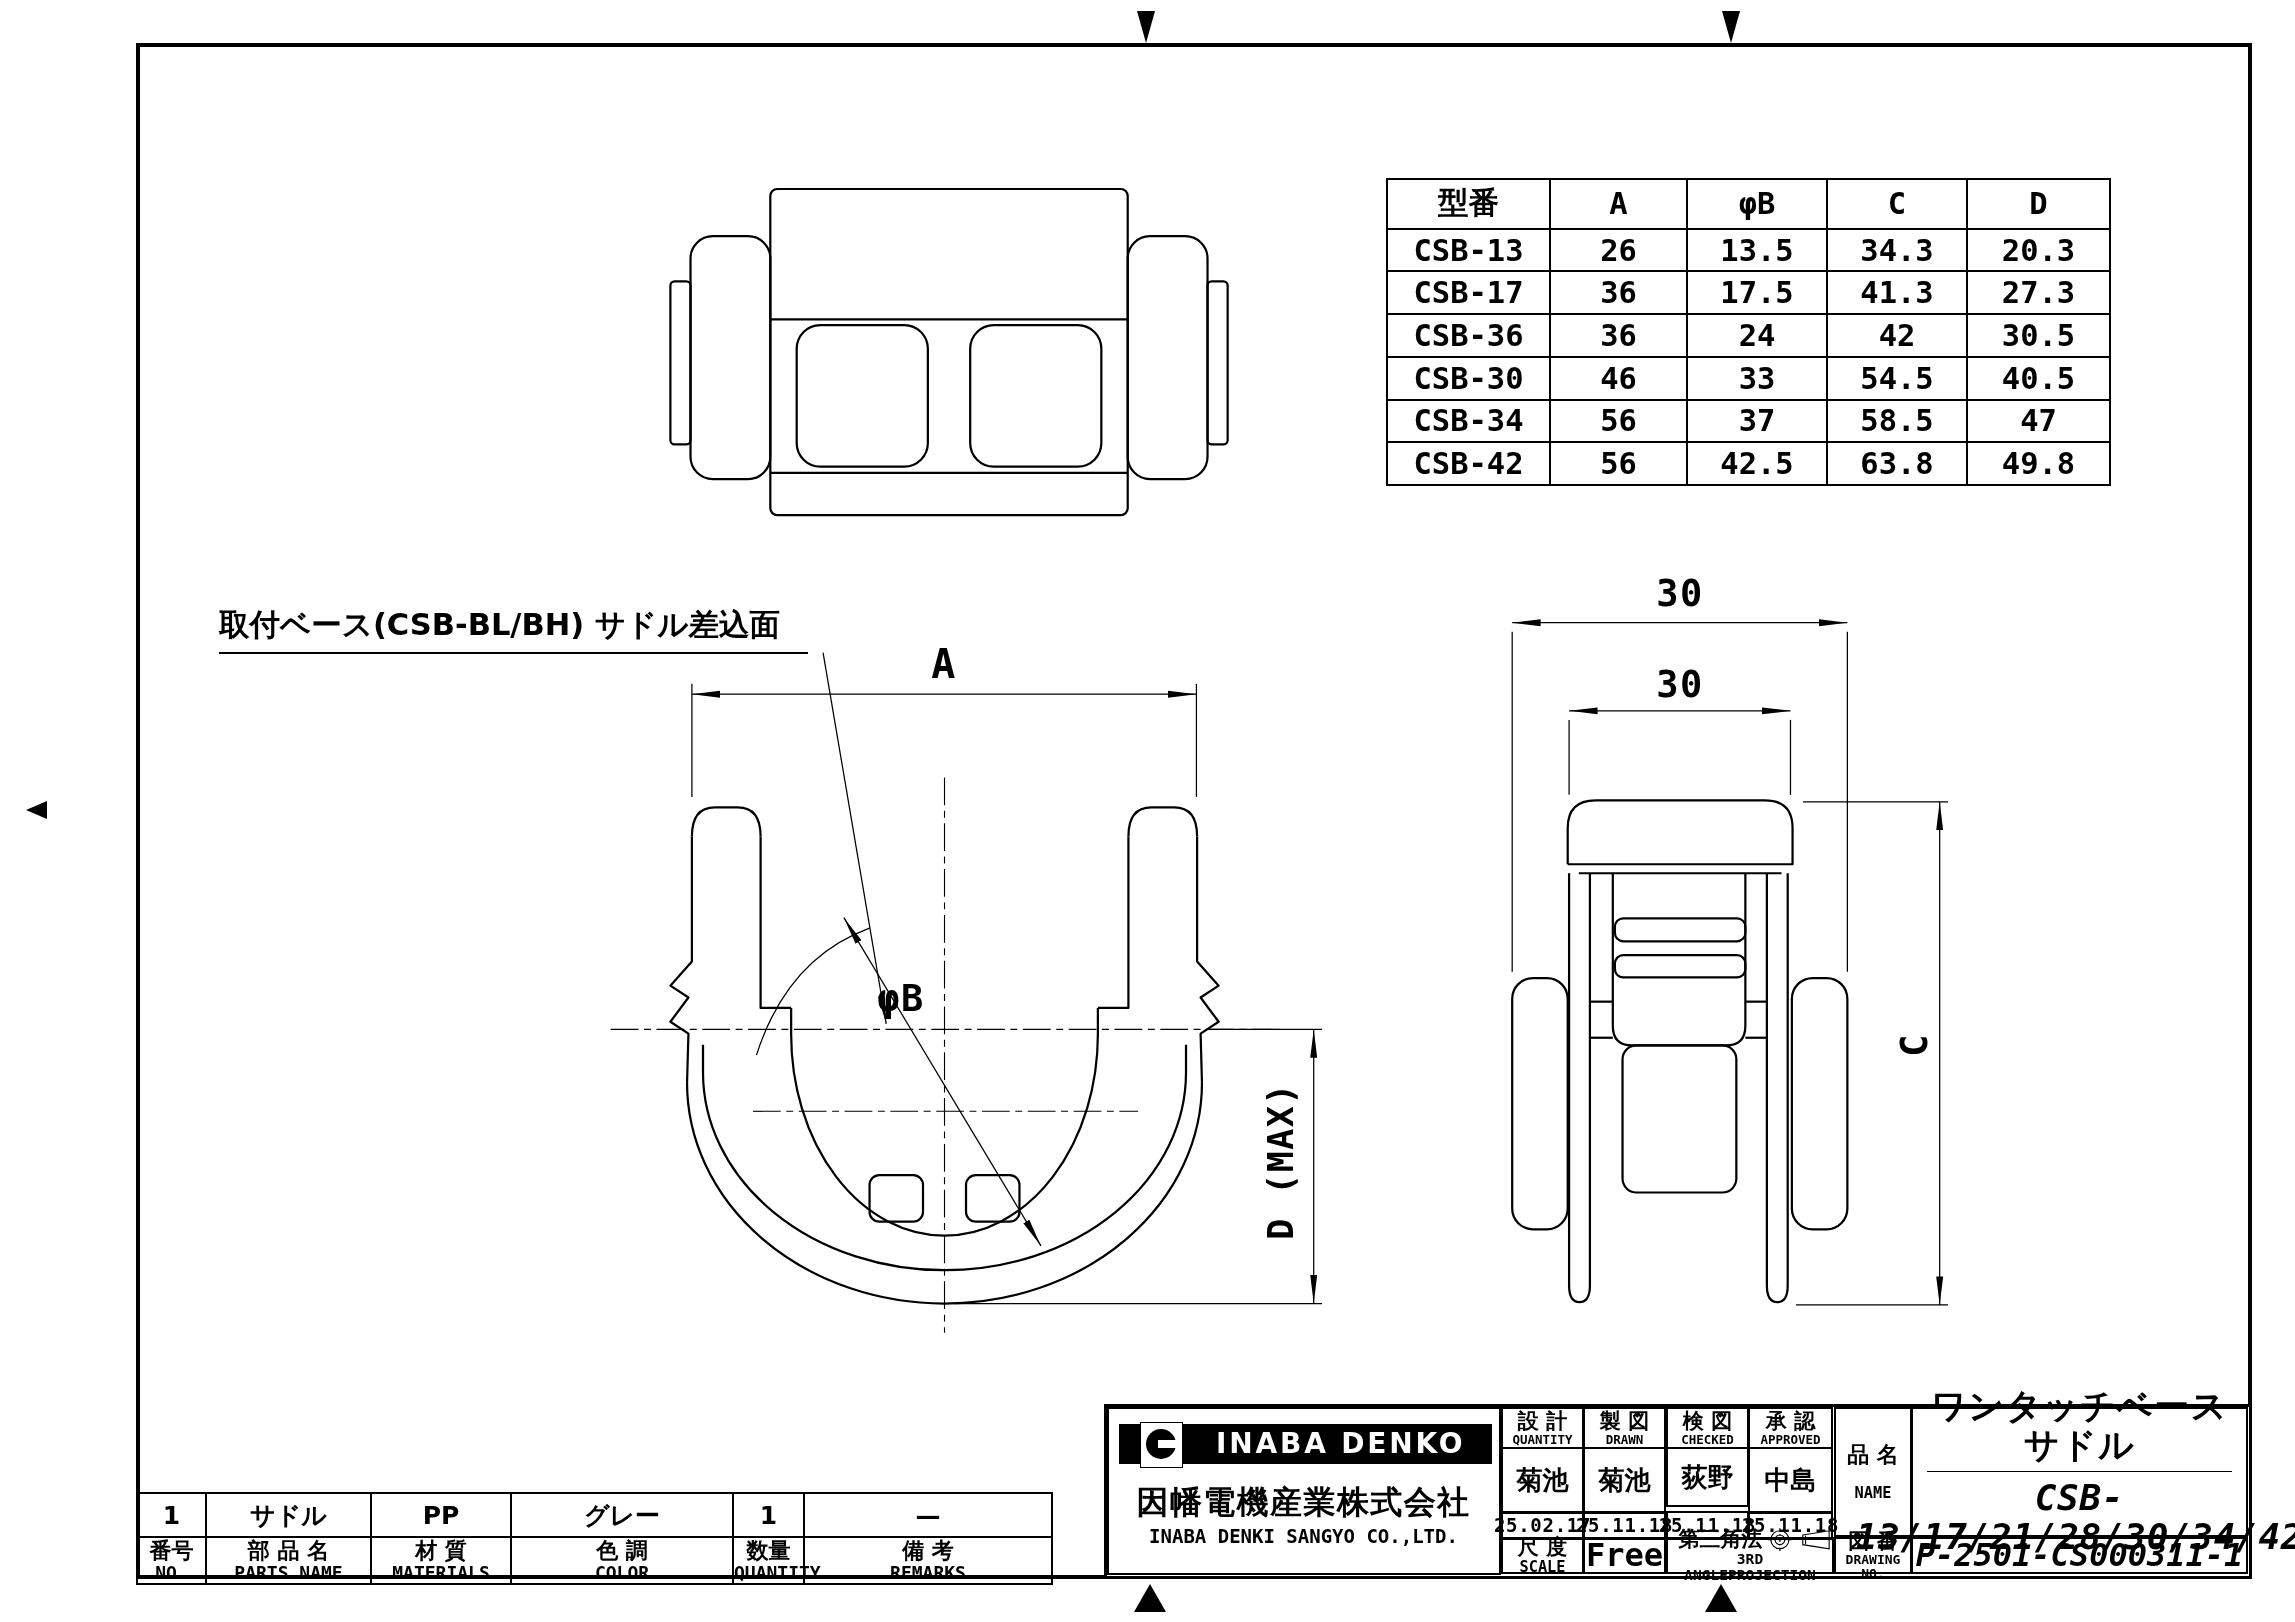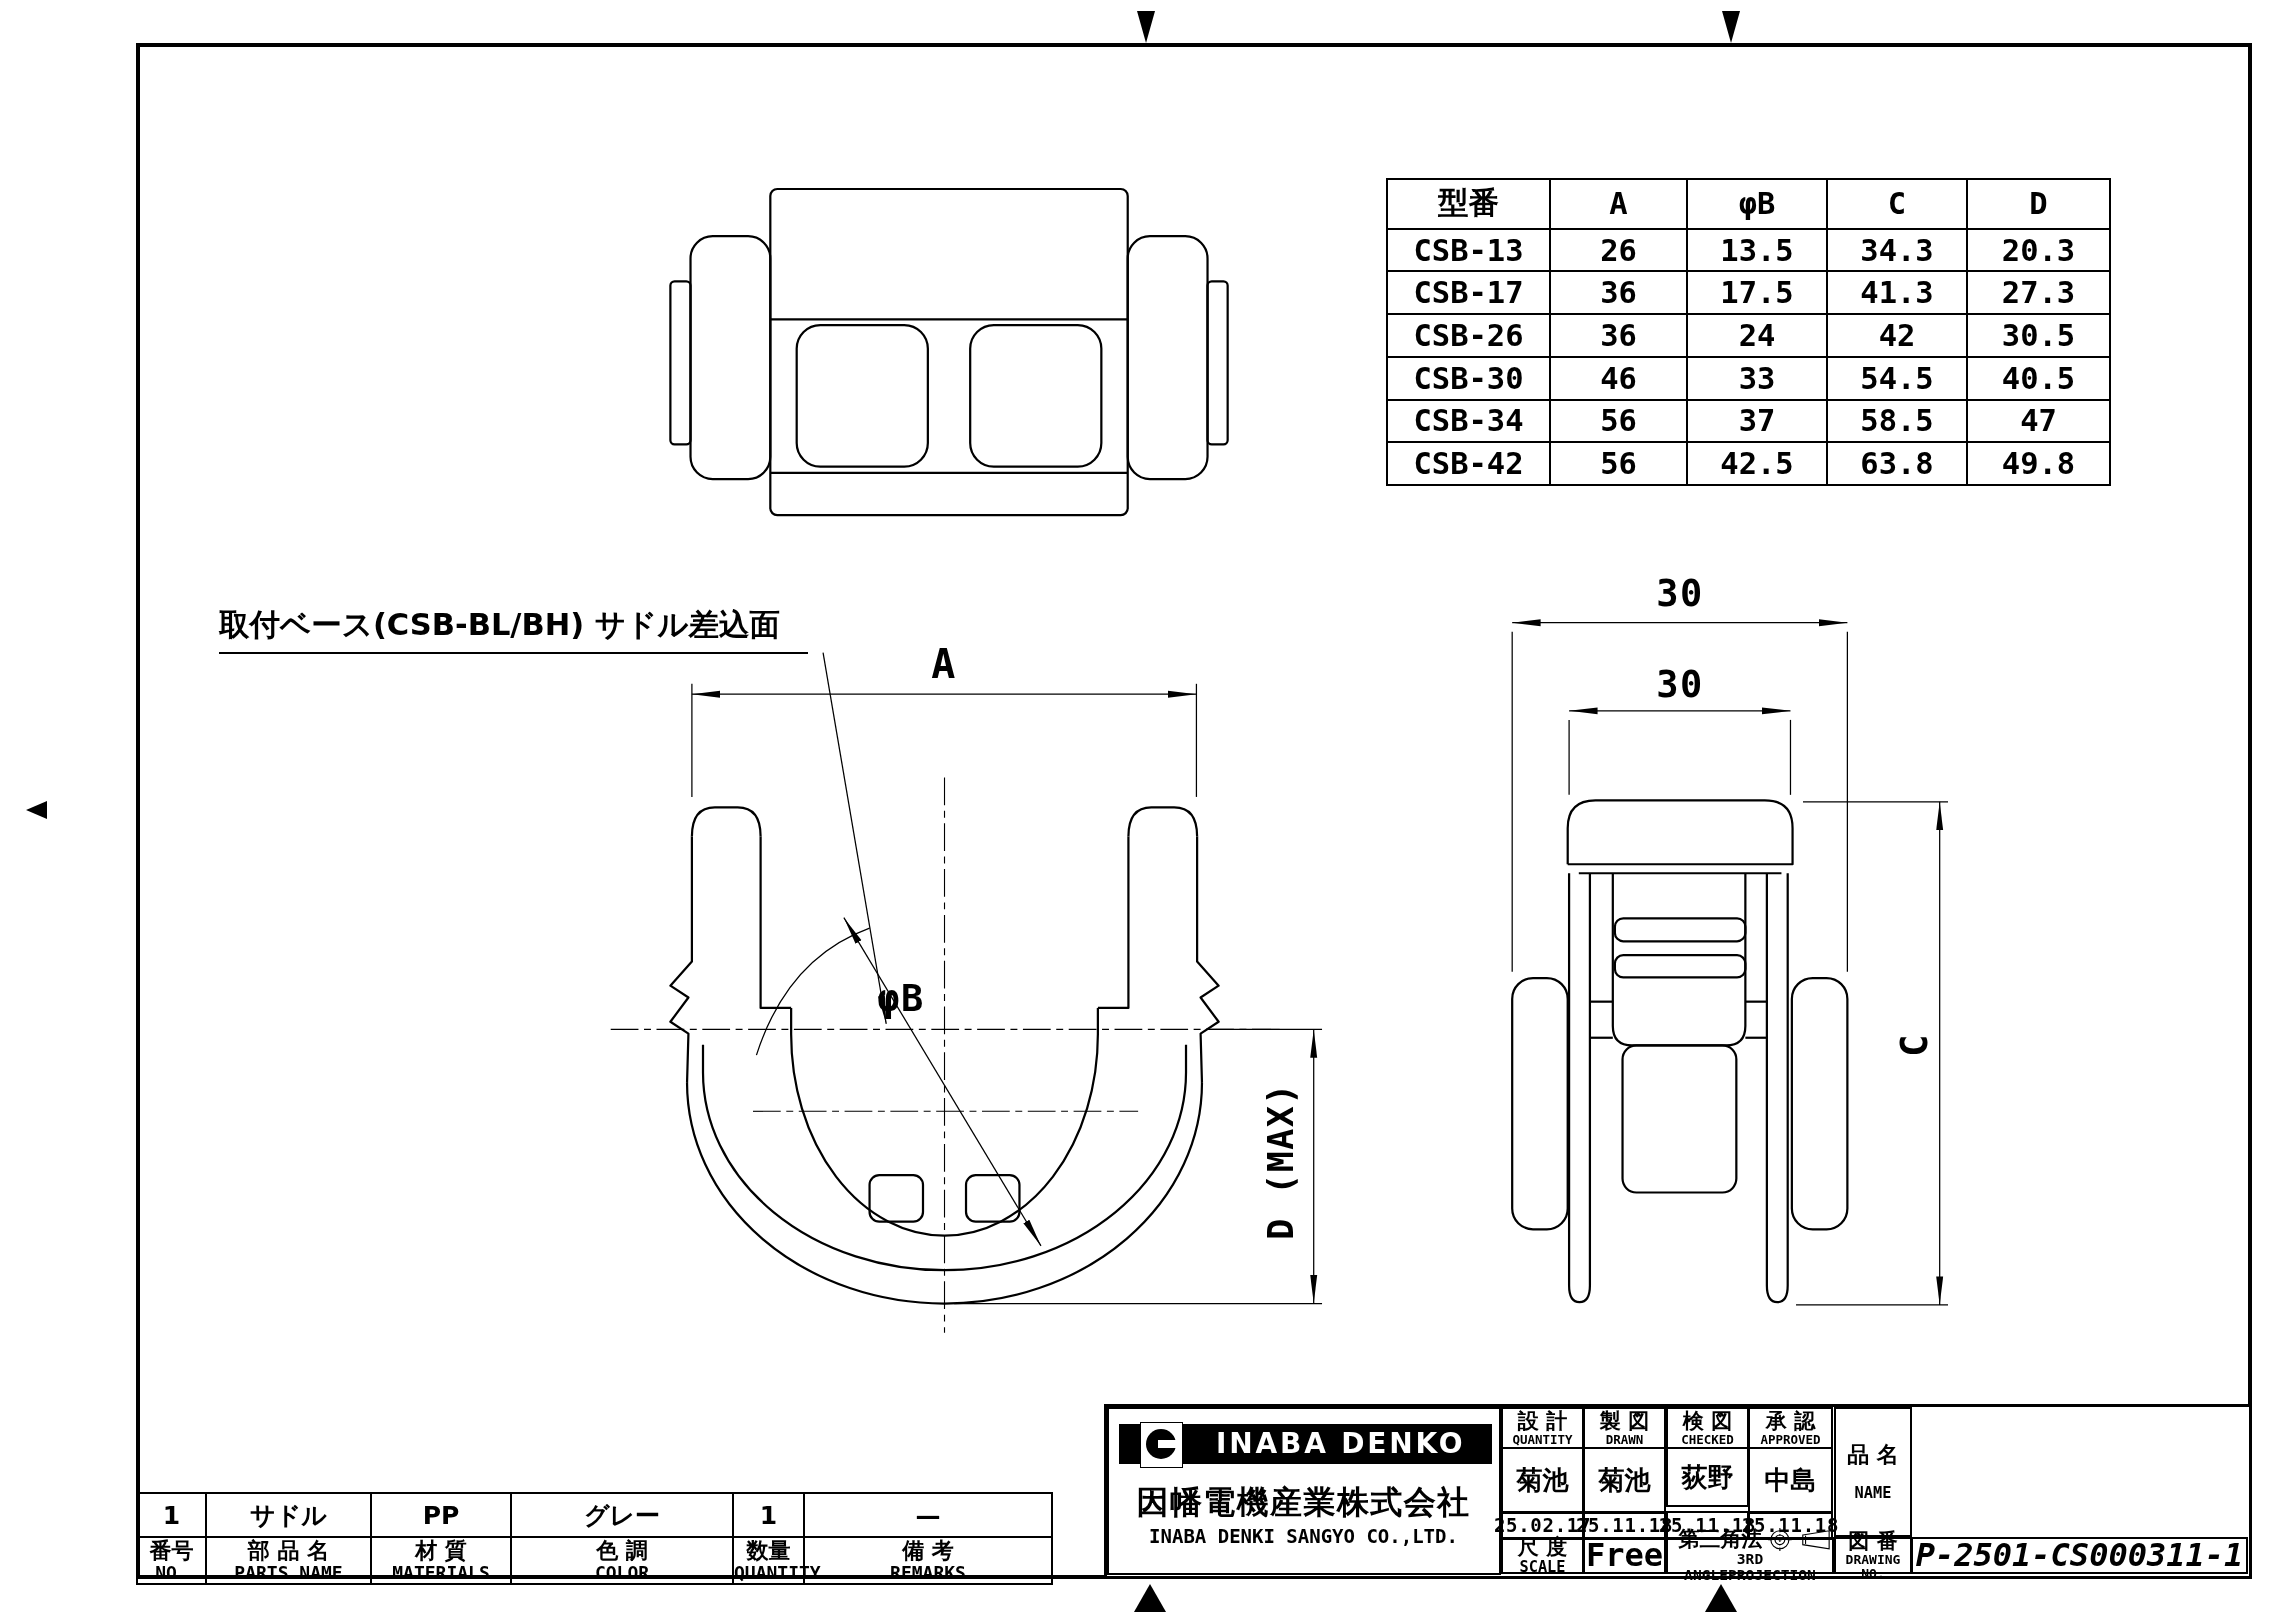--- a/index.html
+++ b/index.html
@@ -205,21 +205,21 @@
           <td>20.3</td>
         </tr>
     <tr>
           <td>CSB-17</td>
           <td>36</td>
           <td>17.5</td>
           <td>41.3</td>
           <td>27.3</td>
         </tr>
     <tr>
-          <td>CSB-26</td>
+          <td>CSB-36</td>
           <td>36</td>
           <td>24</td>
           <td>42</td>
           <td>30.5</td>
         </tr>
     <tr>
           <td>CSB-30</td>
           <td>46</td>
           <td>33</td>
           <td>54.5</td>
@@ -368,20 +368,25 @@
           </g>
         </svg>
       </div>
       <div class="en" style="font-size:14.6px;">3RD ANGLEPROJECTION</div>
     </div>
 
     <div class="cell" style="left:727px;top:0;width:78px;height:130px;">
       <div class="jp" style="font-size:22px;margin-bottom:18px;">品 名</div>
       <div class="en" style="font-size:15.3px;">NAME</div>
     </div>
+    <div class="cell" style="left:804px;top:0;width:337px;height:130px;">
+      <div class="prodname">ワンタッチベースサドル</div>
+      <div class="prodrule"></div>
+      <div class="prodmodels">CSB-13/17/21/28/30/34/42</div>
+    </div>
 
     <div class="cell" style="left:727px;top:130px;width:78px;height:37px;">
       <div class="jp" style="font-size:21px;">図 番</div>
       <div class="en" style="font-size:13px;">DRAWING NO.</div>
     </div>
     <div class="cell" style="left:804px;top:130px;width:337px;height:37px;">
       <div class="dwgno">P-2501-CS000311-1</div>
     </div>
   </div>
 

